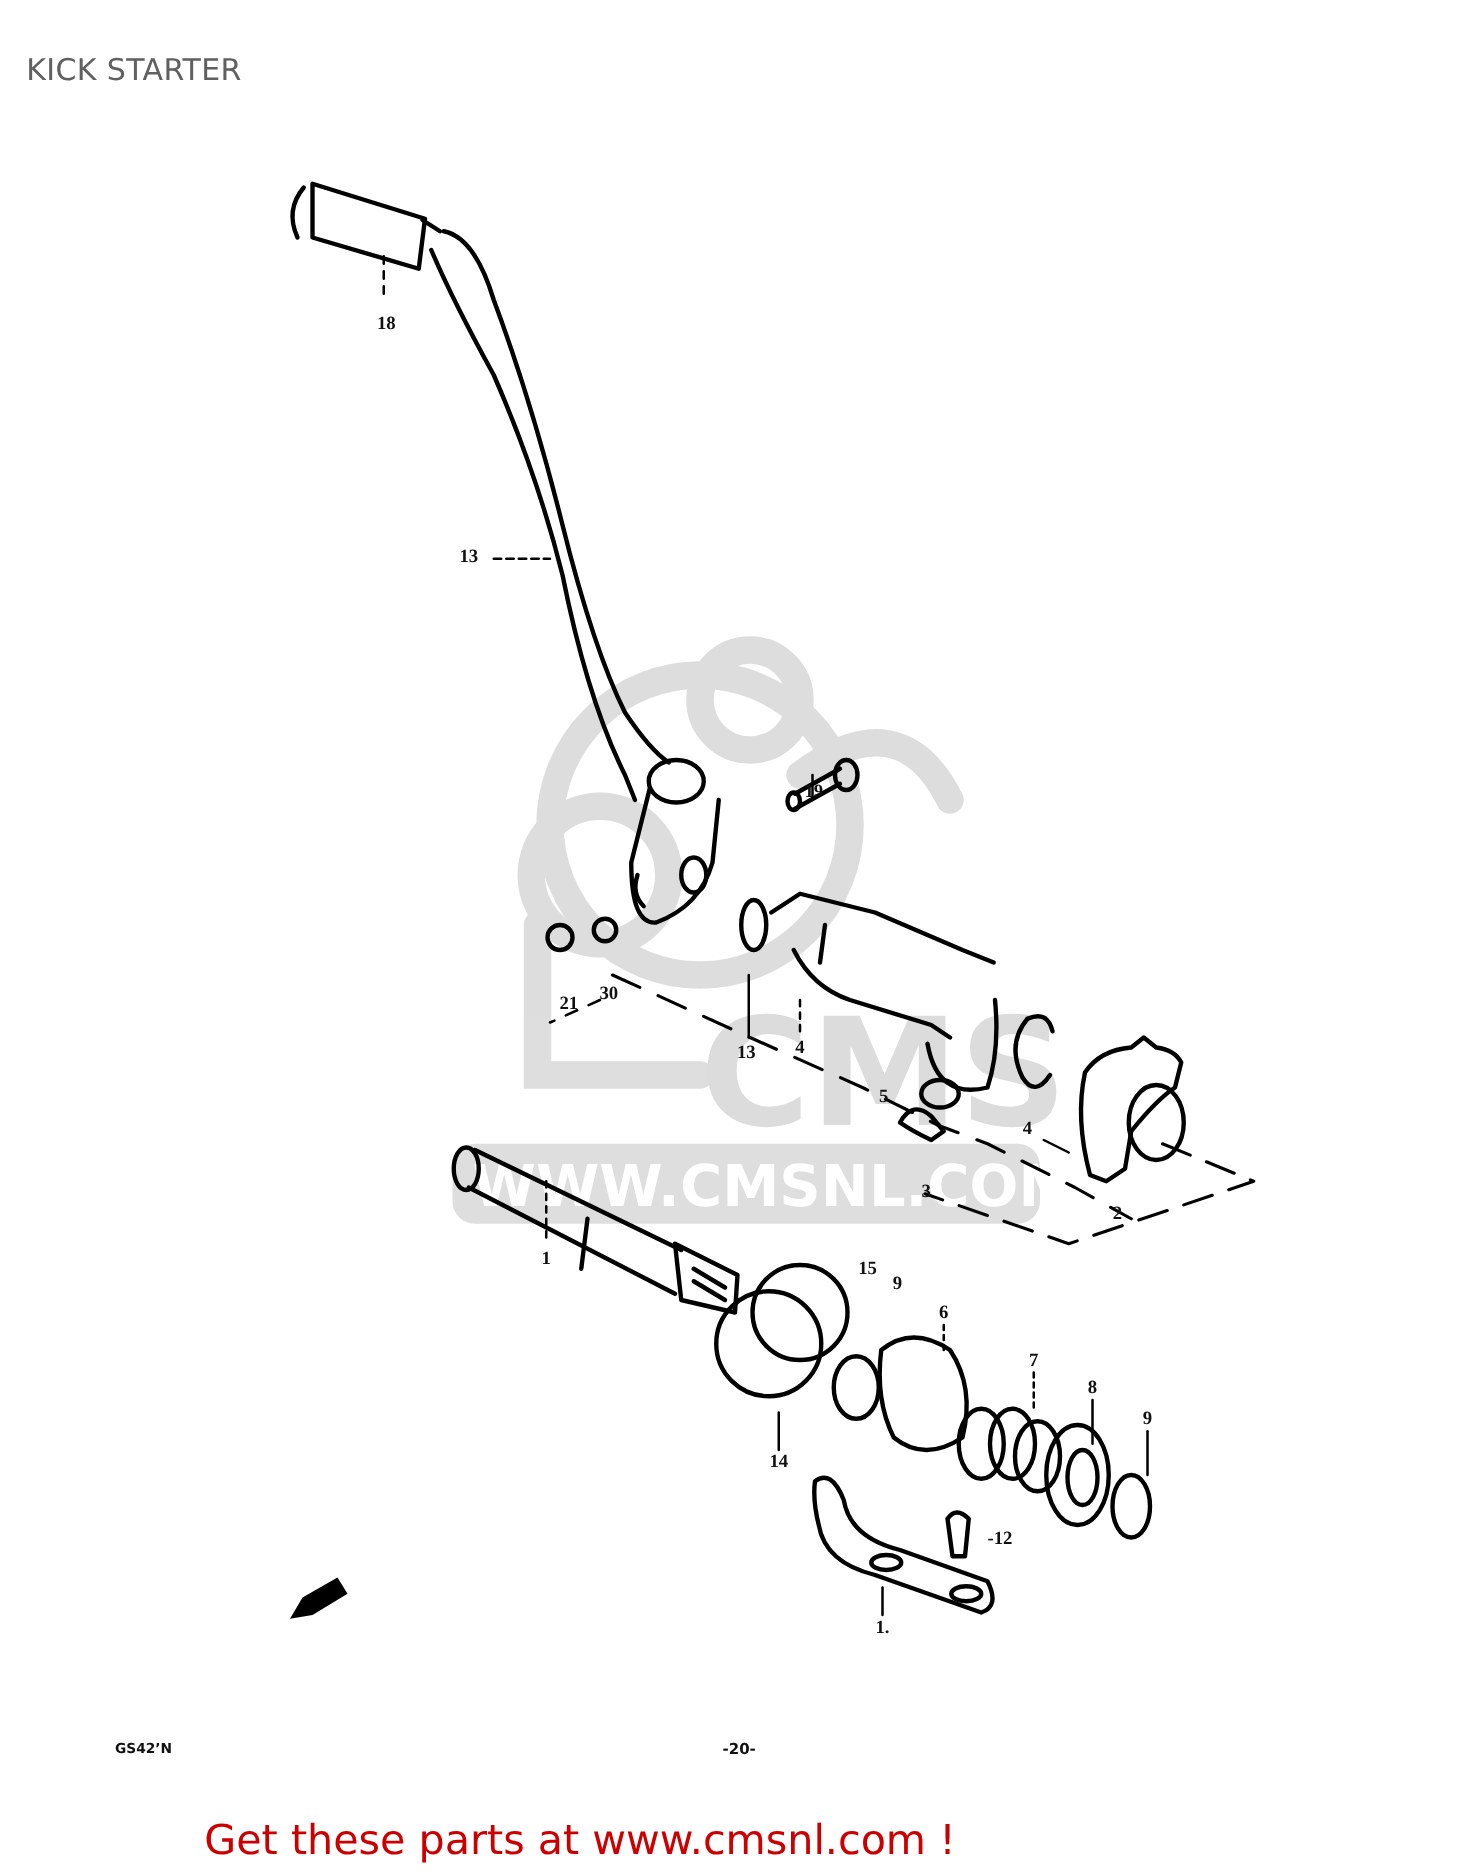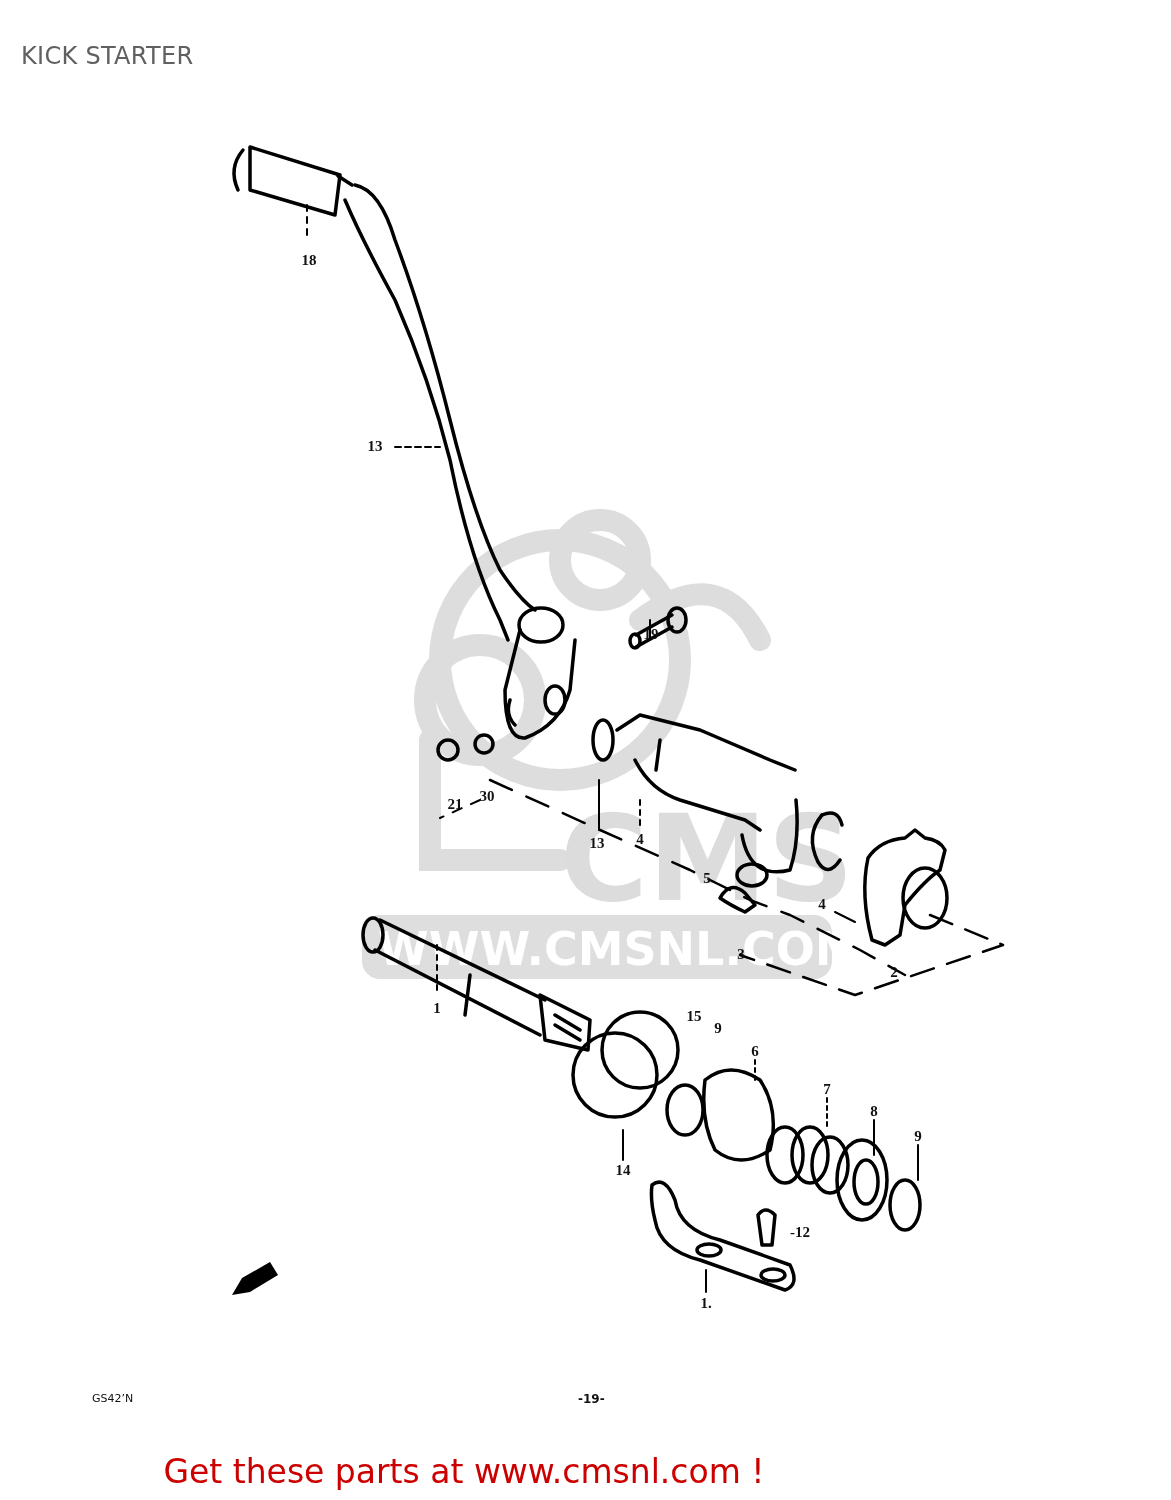--- a/index.html
+++ b/index.html
@@ -1,20 +1,20 @@
 <!DOCTYPE html>
 <html><head>
 <meta charset="utf-8">
 <style>
   html, body { margin:0; padding:0; background:#ffffff; }
   body { width:1171px; height:1500px; position:relative; overflow:hidden; font-family:"DejaVu Sans", sans-serif; }
   .page-title { position:absolute; left:21px; top:14px; font-size:24px; color:#606060; letter-spacing:0.3px; font-family:"DejaVu Sans", sans-serif;margin-top:28px; }
   .diagram { position:absolute; left:0; top:0; width:1171px; height:1500px; }
   .callout { position:absolute; font-family:Liberation Serif, serif; font-size:15px; color:#111; font-weight:bold; transform:translate(-50%,-50%); white-space:nowrap; }
-  .footer-code { position:absolute; left:92px; top:1392px; font-size:11px; font-weight:normal; color:#111; font-family:"DejaVu Sans", sans-serif; }
+  .footer-code { position:absolute; left:92px; top:1392px; font-size:11px; font-weight:bold; color:#111; font-family:"DejaVu Sans", sans-serif; }
   .page-num { position:absolute; left:578px; top:1392px; font-size:12px; font-weight:bold; color:#111; font-family:"DejaVu Sans", sans-serif; }
   .cta { position:absolute; left:0; width:928px; top:1452px; text-align:center; font-size:33px; color:#cc0000; font-family:"DejaVu Sans", sans-serif; }
   .cta a { color:#cc0000; text-decoration:none; }
   .wm-text { font-family:"DejaVu Sans", sans-serif; font-weight:bold; }
 </style>
 </head>
 <body>
 
 <div class="page-title">KICK STARTER</div>
 
@@ -138,17 +138,17 @@
 <div class="callout" style="left:623px;top:1170px">14</div>
 <div class="callout" style="left:694px;top:1016px">15</div>
 <div class="callout" style="left:718px;top:1028px">9</div>
 <div class="callout" style="left:375px;top:446px">13</div>
 <div class="callout" style="left:309px;top:260px">18</div>
 <div class="callout" style="left:651px;top:634px">19</div>
 <div class="callout" style="left:487px;top:796px">30</div>
 <div class="callout" style="left:455px;top:804px">21</div>
 
 <div class="footer-code">GS42’N</div>
-<div class="page-num">-19-</div>
+<div class="page-num">-20-</div>
 
 <div class="cta">
   <a>Get these parts at www.cmsnl.com !</a>
 </div>
 
 </body></html>

